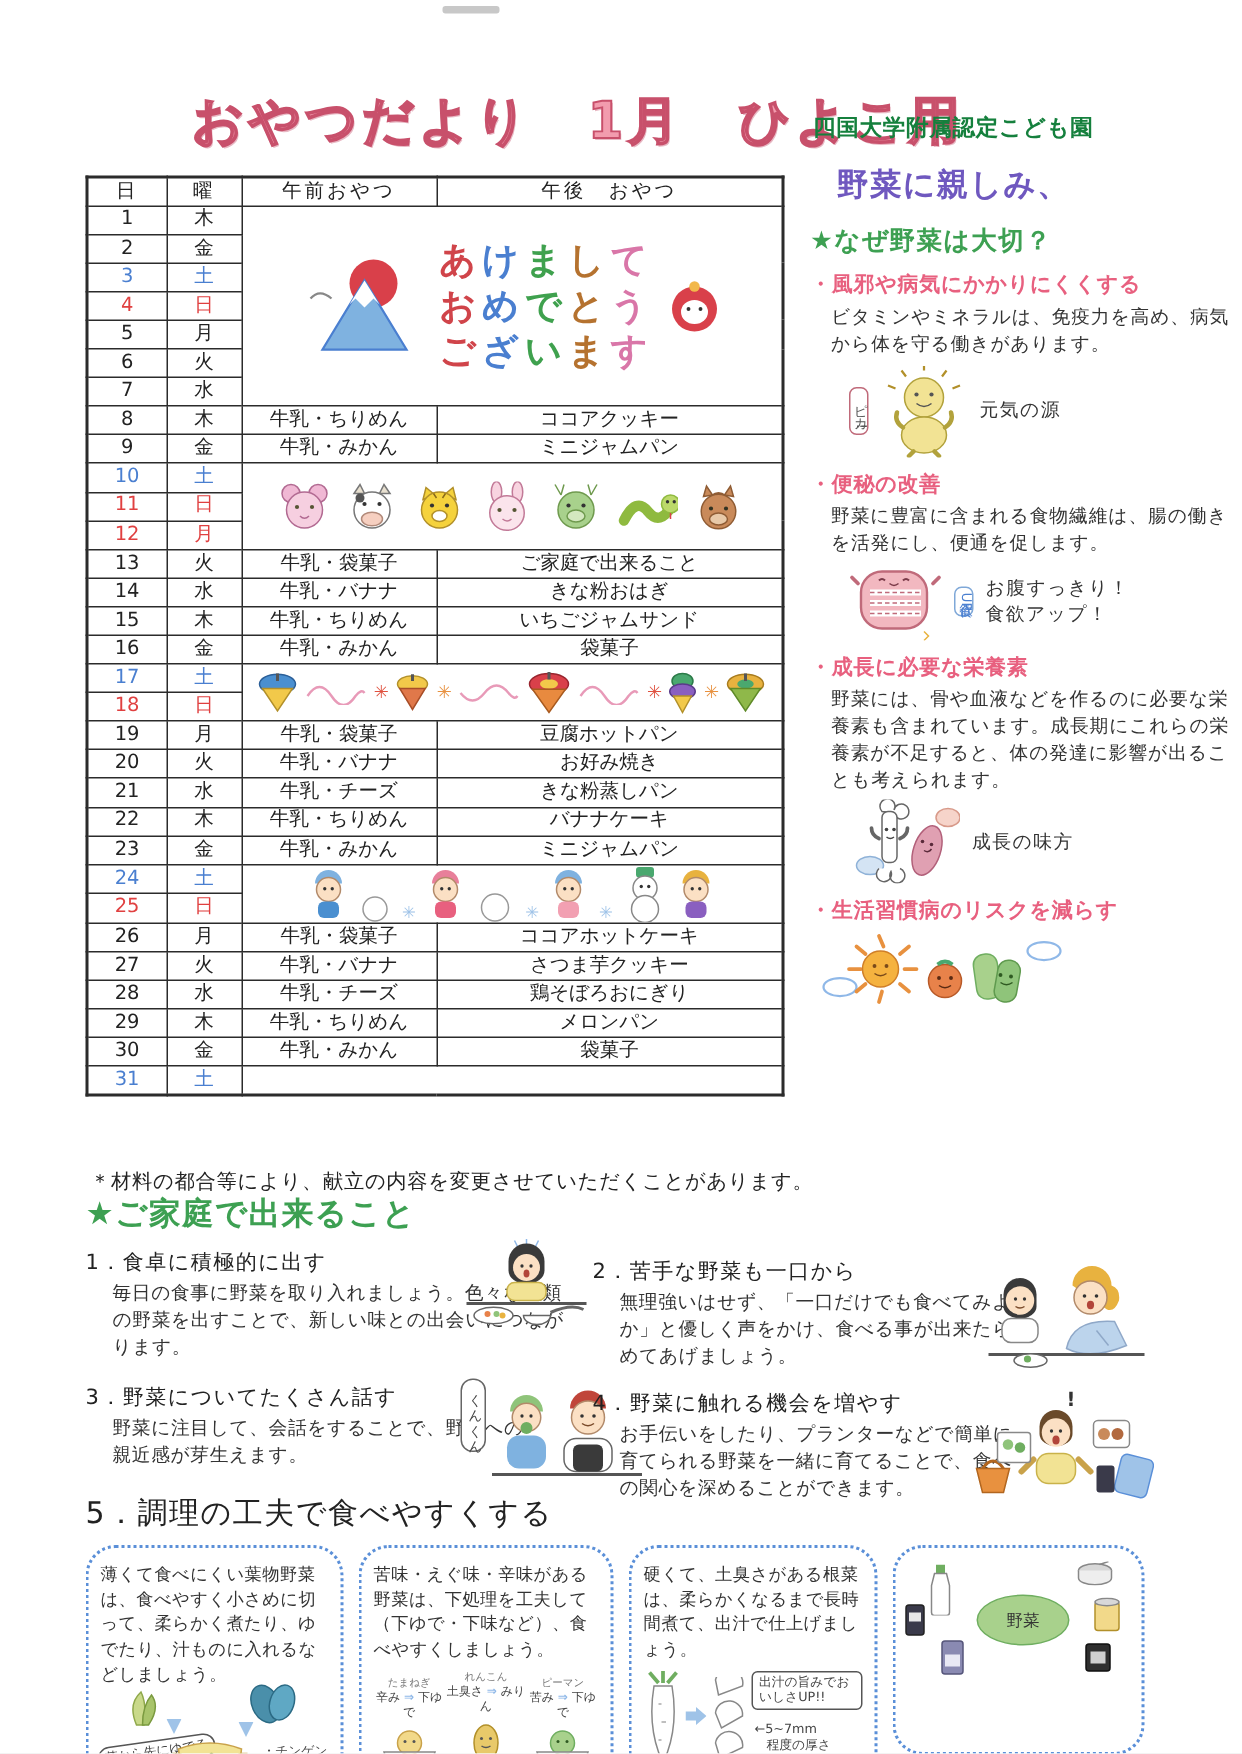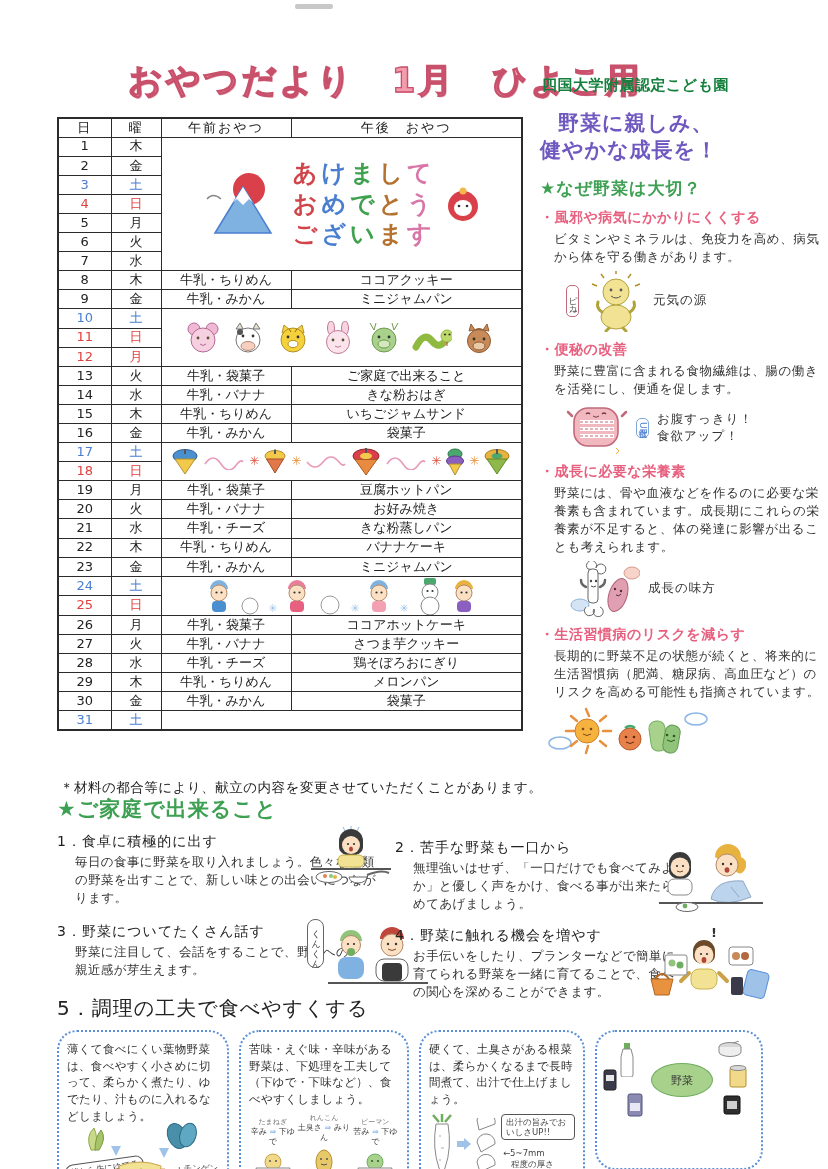--- a/index.html
+++ b/index.html
@@ -442,21 +442,20 @@
             <td colspan="2" data-interactable="false"></td>
           </tr>
         </tbody>
     </table>
   </div>
   <div class="footnote" data-interactable="false">＊材料の都合等により、献立の内容を変更させていただくことがあります。</div>
 
   <div class="rcol" data-interactable="false">
     <div class="headline" data-interactable="false">
       <span class="l1" data-interactable="false">野菜に親しみ、</span>
-      <span data-interactable="false">健やかな成長を！</span>
     </div>
     <div class="qtitle" data-interactable="false">★なぜ野菜は大切？</div>
 
     <div class="sec" data-interactable="false">
       <div class="sec-title" data-interactable="false">・風邪や病気にかかりにくくする</div>
       <div class="sec-body" data-interactable="false">ビタミンやミネラルは、免疫力を高め、病気から体を守る働きがあります。</div>
       <div class="sec-illo">
         <span class="vbub" data-interactable="false">ピカ!</span>
         <svg width="58" height="62" viewBox="0 0 58 62" data-interactable="false">
           <path d="M29 4 l0 -3 M17 8 l-3 -4 M41 8 l3 -4 M10 16 l-5 -2 M48 16 l5 -2" stroke="#b2902a" stroke-width="1.5"></path>
@@ -511,21 +510,20 @@
             <circle cx="55" cy="30" r="1.2" fill="#5a2a3a"></circle>
           <path d="M50 34 q3 2 5 -1" stroke="#5a2a3a" fill="none"></path>
           <ellipse cx="66" cy="12" rx="8" ry="6" fill="#f6d4ca" stroke="#d89a8a"></ellipse>
         </svg>
         <span class="caption" data-interactable="false">成長の味方</span>
       </div>
     </div>
 
     <div class="sec" data-interactable="false">
       <div class="sec-title" data-interactable="false">・生活習慣病のリスクを減らす</div>
-      <div class="sec-body" data-interactable="false">長期的に野菜不足の状態が続くと、将来的に生活習慣病（肥満、糖尿病、高血圧など）のリスクを高める可能性も指摘されています。</div>
       <div class="sec-illo" style="margin-left:8px;">
         <svg width="160" height="52" viewBox="0 0 160 52" data-interactable="false">
           <ellipse cx="12" cy="38" rx="11" ry="6" fill="none" stroke="#8fb8e8" stroke-width="1.5"></ellipse>
           <ellipse cx="148" cy="14" rx="11" ry="6" fill="none" stroke="#8fb8e8" stroke-width="1.5"></ellipse>
           <g>
             <path d="M38 4 l3 7 M23 11 l6 5 M18 26 l8 0 M23 41 l6 -5 M58 11 l-6 5 M63 26 l-8 0 M58 41 l-6 -5 M38 48 l2 -7" stroke="#e8913f" stroke-width="2.5" stroke-linecap="round"></path>
             <circle cx="39" cy="26" r="12" fill="#f5b23f" stroke="#d07f28"></circle>
             <circle cx="35" cy="24" r="1.3" fill="#7a4a1a"></circle>
               <circle cx="43" cy="24" r="1.3" fill="#7a4a1a"></circle>
             <path d="M35 29 q4 3 8 0" stroke="#7a4a1a" fill="none"></path>

